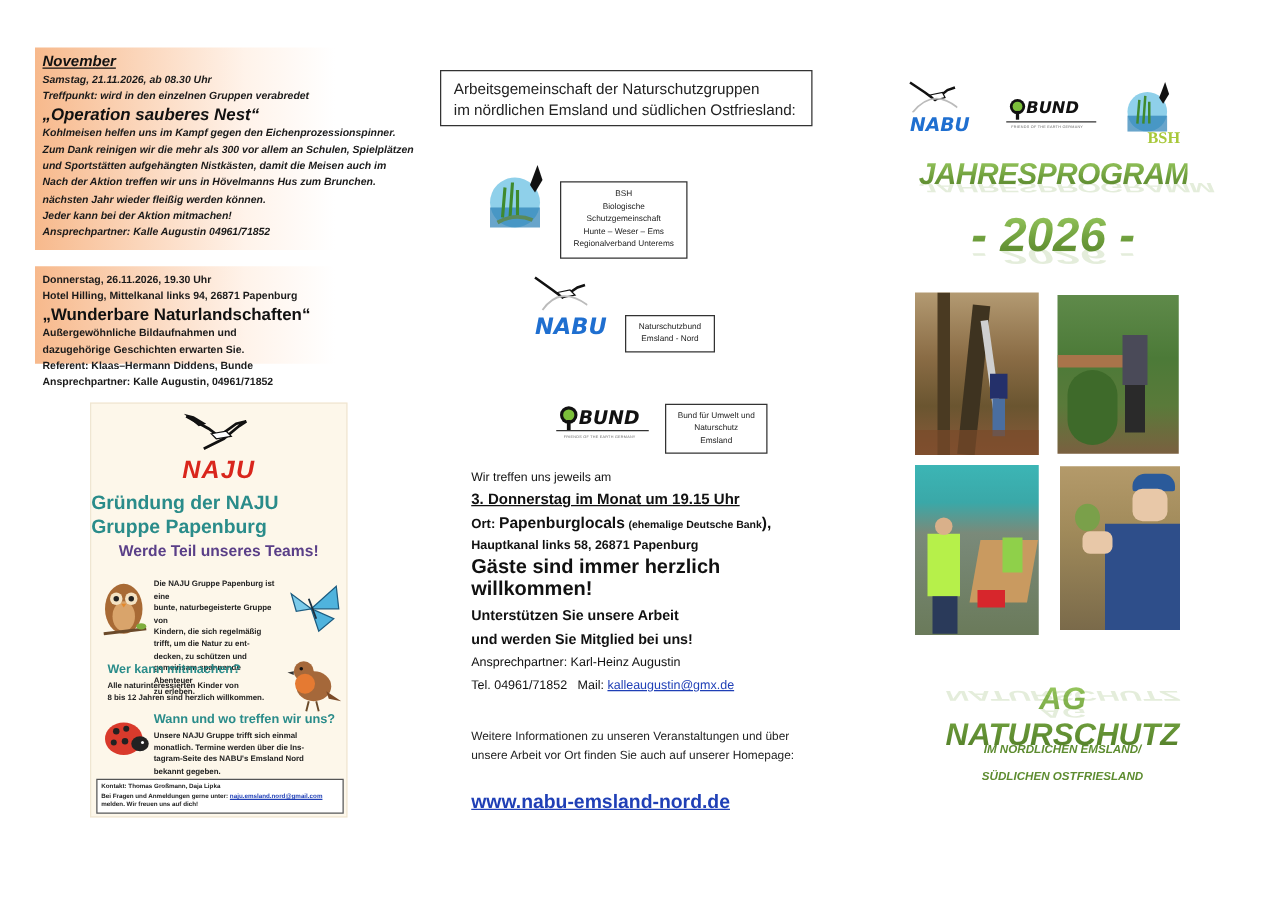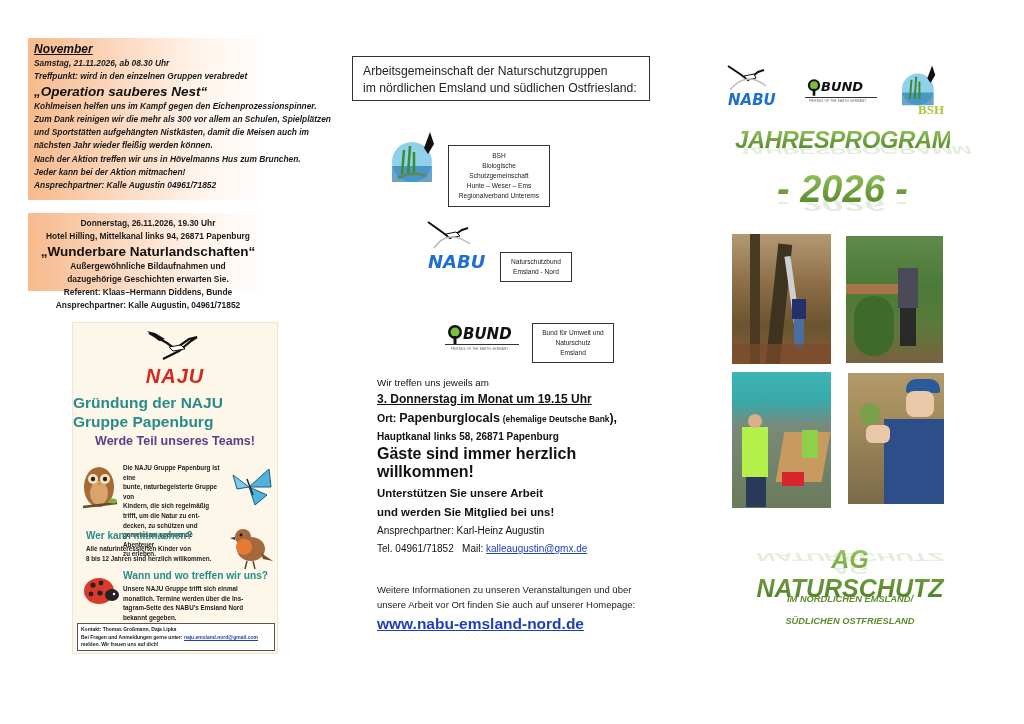--- a/index.html
+++ b/index.html
@@ -11,21 +11,21 @@
     position: absolute;
     background: linear-gradient(90deg, #f7b98c 0%, #fbd6bb 35%, #fff3ea 70%, #ffffff 100%);
     padding: 4px 6px 5px 6px;
     font-weight: bold;
   }
   .event-box .line { font-size: 8.4px; line-height: 13.1px; color: #1a1a1a; white-space: nowrap; }
   .event-box .month { font-size: 12px; line-height: 15px; text-decoration: underline; color: #111; }
   .event-box .title { font-size: 13.5px; line-height: 17px; color: #111; }
 
   #ev1 { left: 28px; top: 38px; width: 240px; height: 162px; font-style: italic; }
-  #ev2 { left: 28px; top: 213px; width: 240px; height: 78px; text-align: center; }
+  #ev2 { left: 28px; top: 213px; width: 240px; height: 78px; }
 
   .naju {
     position: absolute; left: 72px; top: 322px; width: 206px; height: 332px;
     background: #fdf7ea; border: 1px solid #efe6d2;
   }
   .naju .stork { position: absolute; left: 72px; top: 6px; width: 56px; height: 34px; }
   .naju .naju-logo {
     position: absolute; left: 0; right: 0; top: 42px; text-align: center;
     color: #d9261c; font-weight: bold; font-style: italic; font-size: 20px; letter-spacing: 1px;
   }
@@ -69,21 +69,21 @@
   .meet .l3 .small { font-size: 8.4px; text-align: center; }
   .meet .l4 { font-size: 10px; line-height: 16px; font-weight: bold; }
   .meet .l5 { font-size: 16px; line-height: 18px; font-weight: bold; }
 
   .support { position: absolute; left: 377px; top: 484px; width: 280px; color: #111; }
   .support .b { font-size: 11.4px; line-height: 19px; font-weight: bold; }
   .support .n { font-size: 10px; line-height: 18px; }
   .support a { color: #1f3fb6; text-decoration: underline; margin-top: 21px; }
 
   .more { position: absolute; left: 377px; top: 582px; width: 290px; font-size: 9.5px; line-height: 15px; color: #222; }
-  .more .url { display: block; margin-top: 2px; font-size: 15.5px; line-height: 20px; font-weight: bold; color: #1f3fb6; text-decoration: underline; }
+  .more .url { display: block; margin-top: 20px; font-size: 15.5px; line-height: 20px; font-weight: bold; color: #1f3fb6; text-decoration: underline; }
 
   
   .green-title {
     position: absolute; text-align: center; font-weight: bold; font-style: italic;
     color: #6a9c3b;
     background: linear-gradient(180deg, #9ccc63 0%, #6e9e3c 55%, #4f7a26 100%);
     -webkit-background-clip: text; background-clip: text; -webkit-text-fill-color: transparent;
   }
   .reflect {
     position: absolute; text-align: center; font-weight: bold; font-style: italic;
@@ -99,22 +99,22 @@
 <body>
 
 <div class="event-box" id="ev1">
   <div class="line month">November</div>
   <div class="line">Samstag, 21.11.2026, ab 08.30  Uhr</div>
   <div class="line">Treffpunkt: wird in den einzelnen Gruppen verabredet</div>
   <div class="line title">„Operation sauberes Nest“</div>
   <div class="line">Kohlmeisen helfen uns im Kampf gegen den Eichenprozessionspinner.</div>
   <div class="line">Zum Dank reinigen wir die mehr als 300 vor allem an Schulen, Spielplätzen</div>
   <div class="line">und Sportstätten aufgehängten Nistkästen, damit die Meisen auch im</div>
+  <div class="line">Nach der Aktion treffen wir uns in Hövelmanns Hus zum Brunchen.</div>
   <div class="line">nächsten Jahr wieder fleißig werden können.</div>
-  <div class="line">Nach der Aktion treffen wir uns in Hövelmanns Hus zum Brunchen.</div>
   <div class="line">Jeder kann bei der Aktion mitmachen!</div>
   <div class="line">Ansprechpartner: Kalle Augustin 04961/71852</div>
 </div>
 
 <div class="event-box" id="ev2">
   <div class="line">Donnerstag, 26.11.2026, 19.30 Uhr</div>
   <div class="line">Hotel Hilling, Mittelkanal links 94, 26871 Papenburg</div>
   <div class="line title">„Wunderbare Naturlandschaften“</div>
   <div class="line">Außergewöhnliche Bildaufnahmen und</div>
   <div class="line">dazugehörige Geschichten erwarten Sie.</div>

